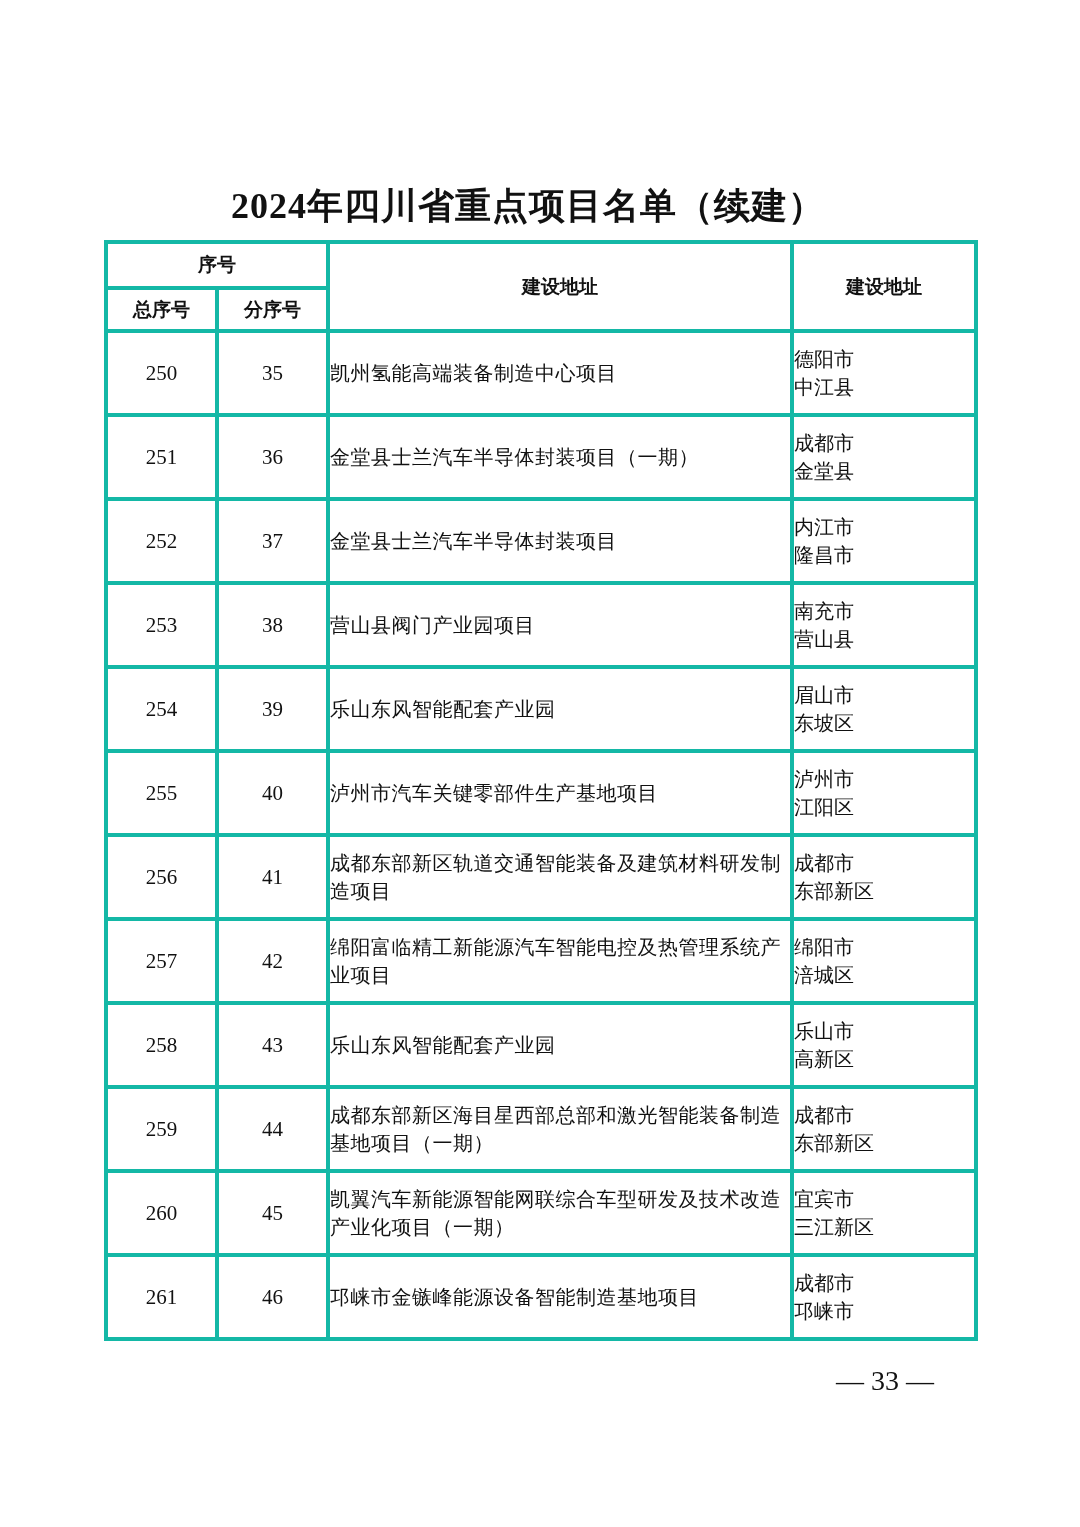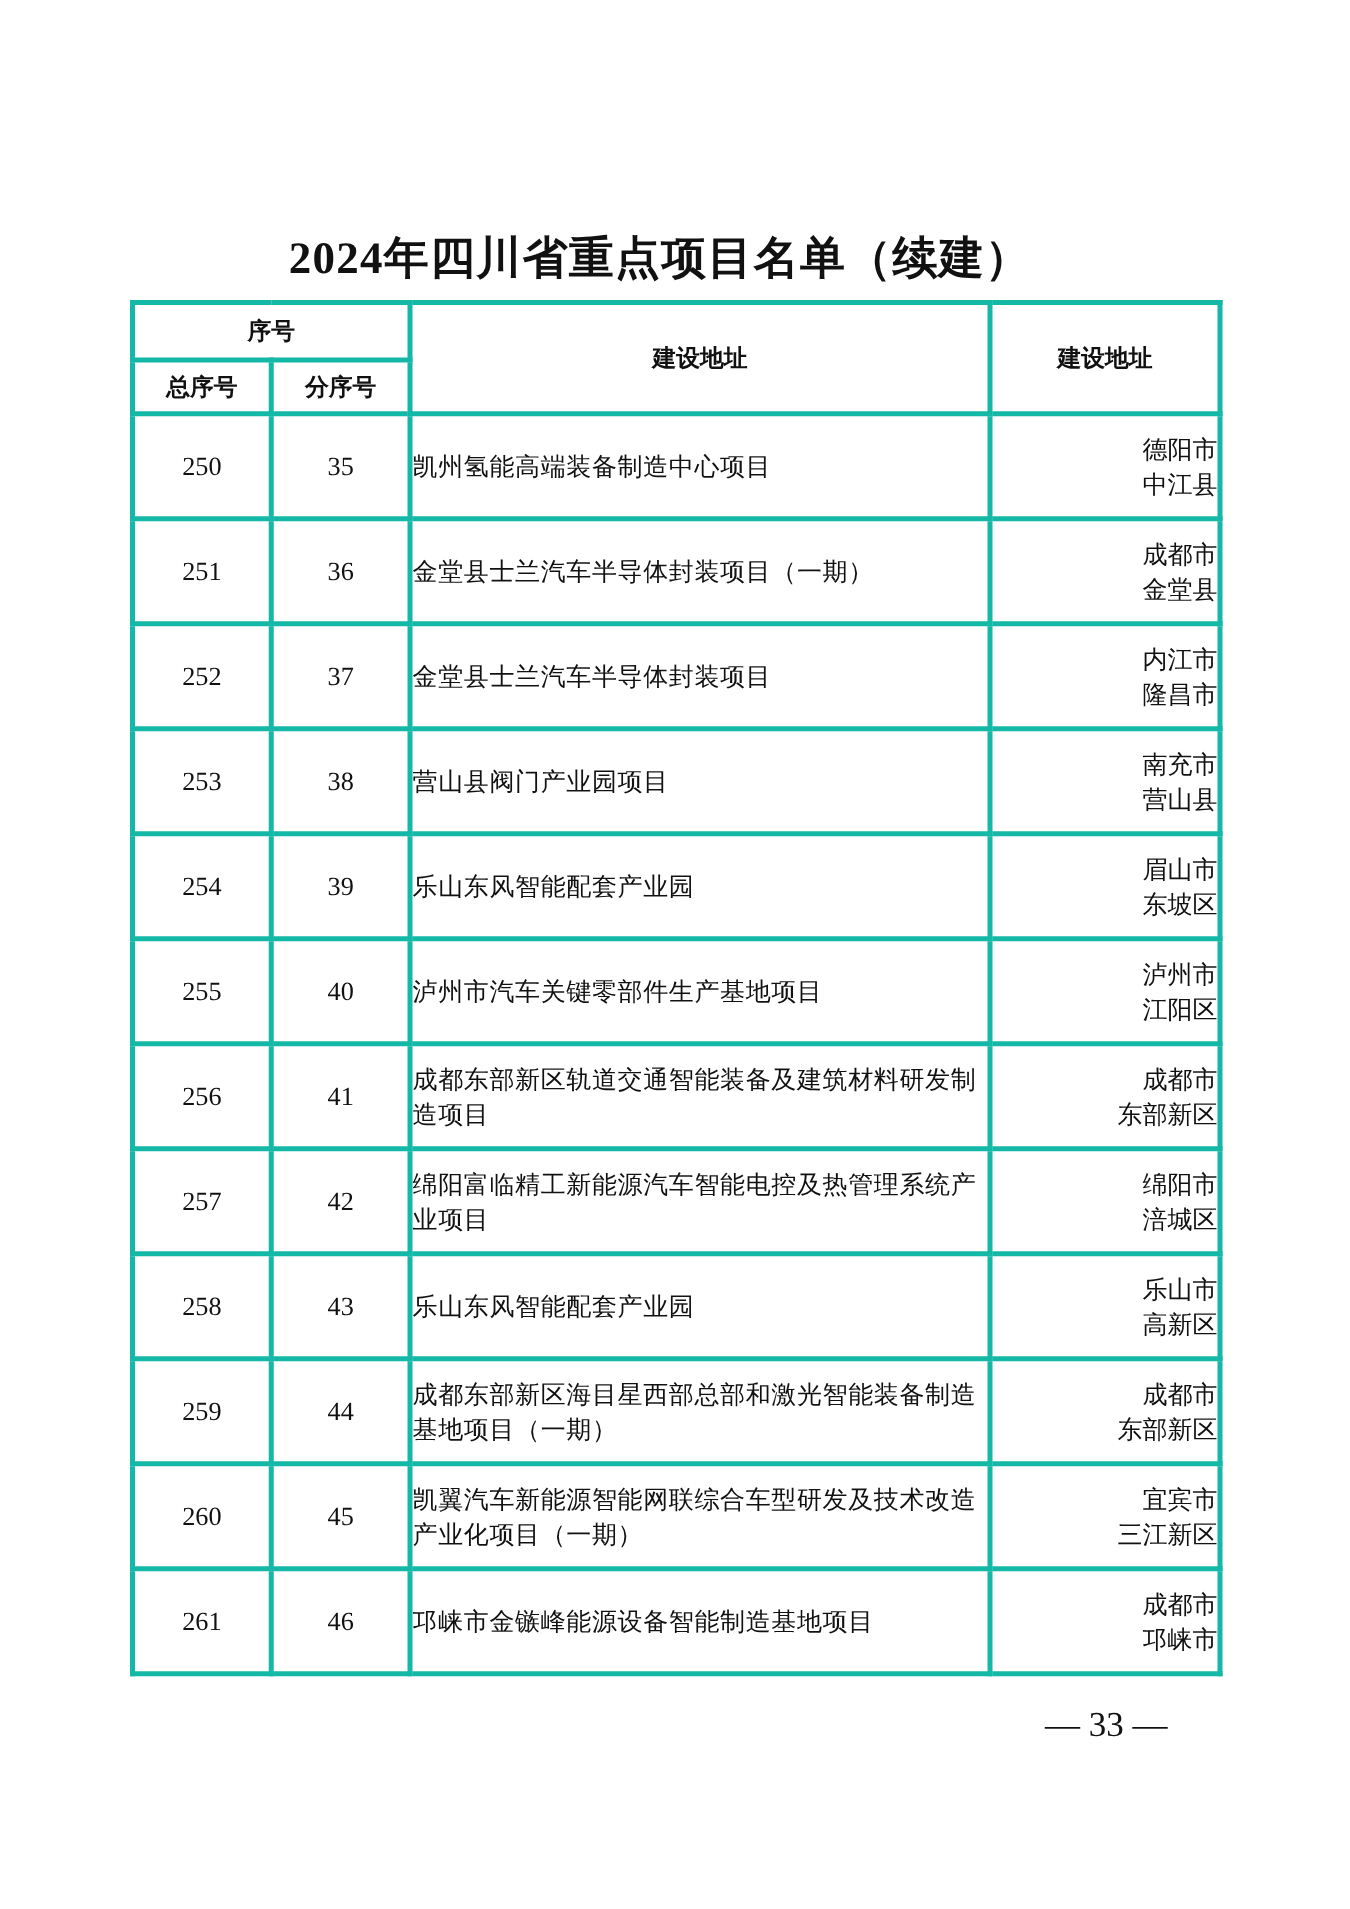--- a/index.html
+++ b/index.html
@@ -6,21 +6,21 @@
   body { width: 1080px; height: 1527px; position: relative; font-family: "DejaVu Serif", "Liberation Serif", serif; color: #111; }
   .title { position: absolute; top: 178px; left: 0; width: 1056px; text-align: center; font-size: 36px; font-weight: bold; letter-spacing: 1px; line-height: 56px; font-family: "Liberation Serif", "DejaVu Serif", serif; }
   table.main { position: absolute; top: 240px; left: 104px; width: 870px; border-collapse: collapse; table-layout: fixed; }
   table.main td, table.main th { border: 4px solid #14b8a6; padding: 0; }
   th { font-family: "DejaVu Sans", "Liberation Sans", sans-serif; font-weight: bold; font-size: 19px; text-align: center; }
   .h1 { height: 46px; }
   .h2 { height: 43px; }
   td { font-size: 20px; height: 80px; }
   td.num { text-align: center; font-family: "Liberation Serif", "DejaVu Serif", serif; font-size: 21px; margin-left: 44px; }
   td.name { text-align: left; padding-left: 3px; line-height: 28px; letter-spacing: 0.5px; }
-  td.addr { text-align: right; line-height: 28px; border-radius: 20px; }
+  td.addr { text-align: left; line-height: 28px; border-radius: 20px; }
   .addr span { display: block; }
   .page-num { position: absolute; top: 1365px; left: 836px; font-size: 28px; font-family: "Liberation Serif", "DejaVu Serif", serif; }
 </style>
 </head>
 <body>
 
 <div class="title">2024年四川省重点项目名单（续建）</div>
 
 <table class="main">
   <colgroup>

